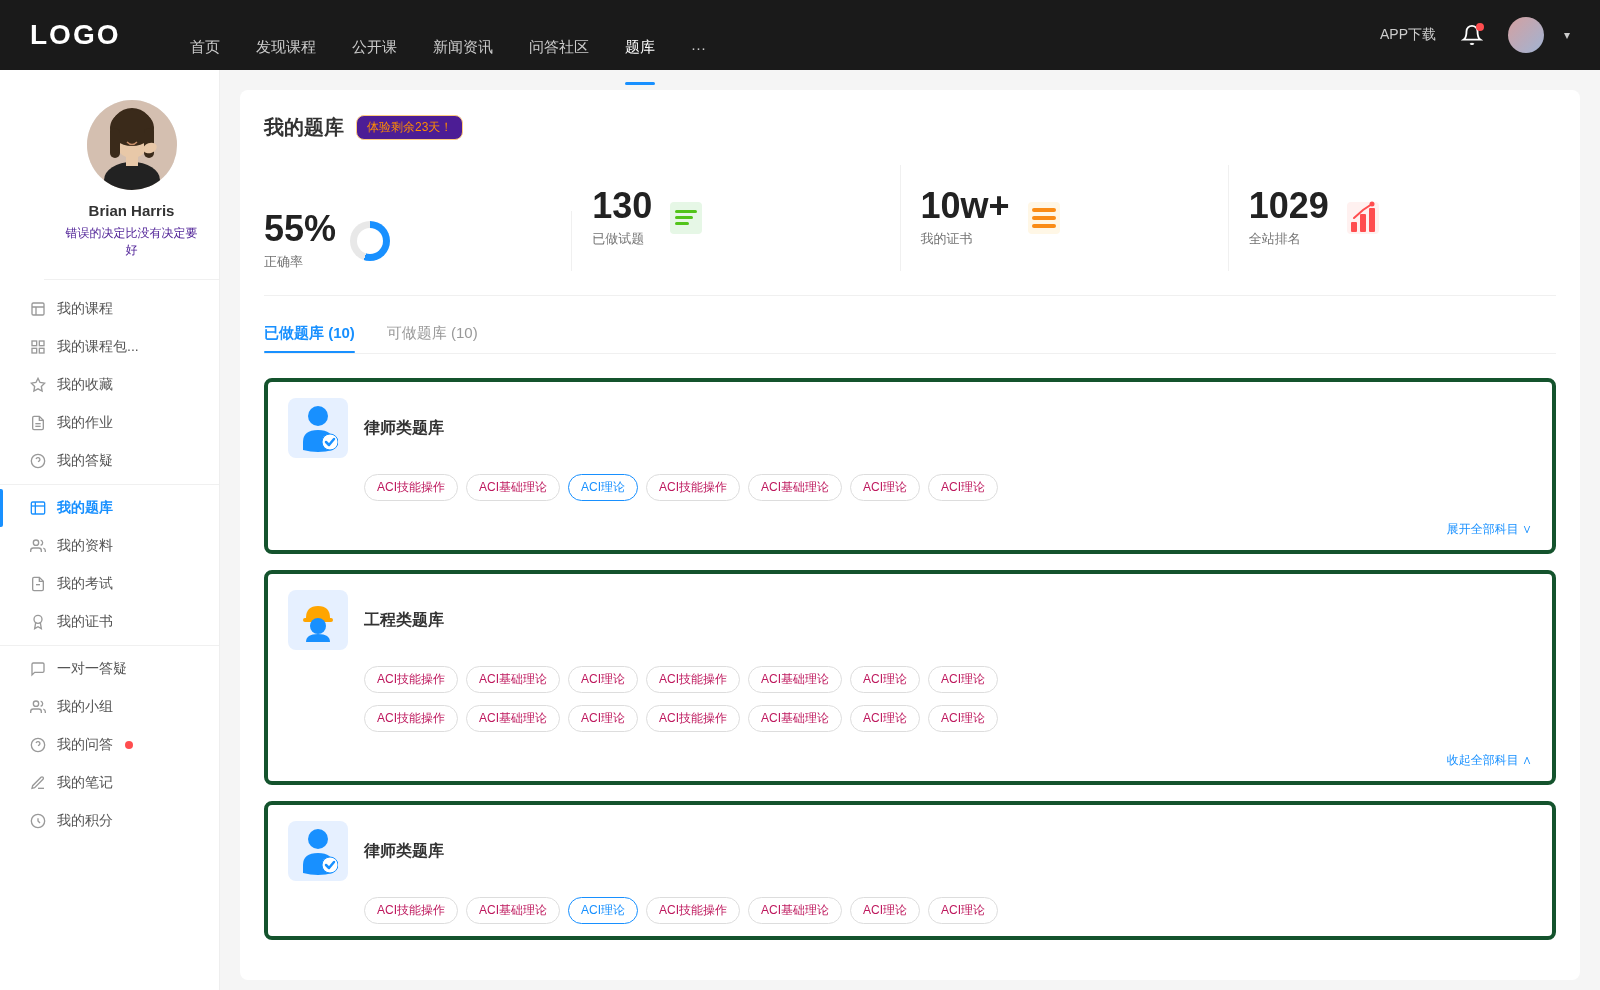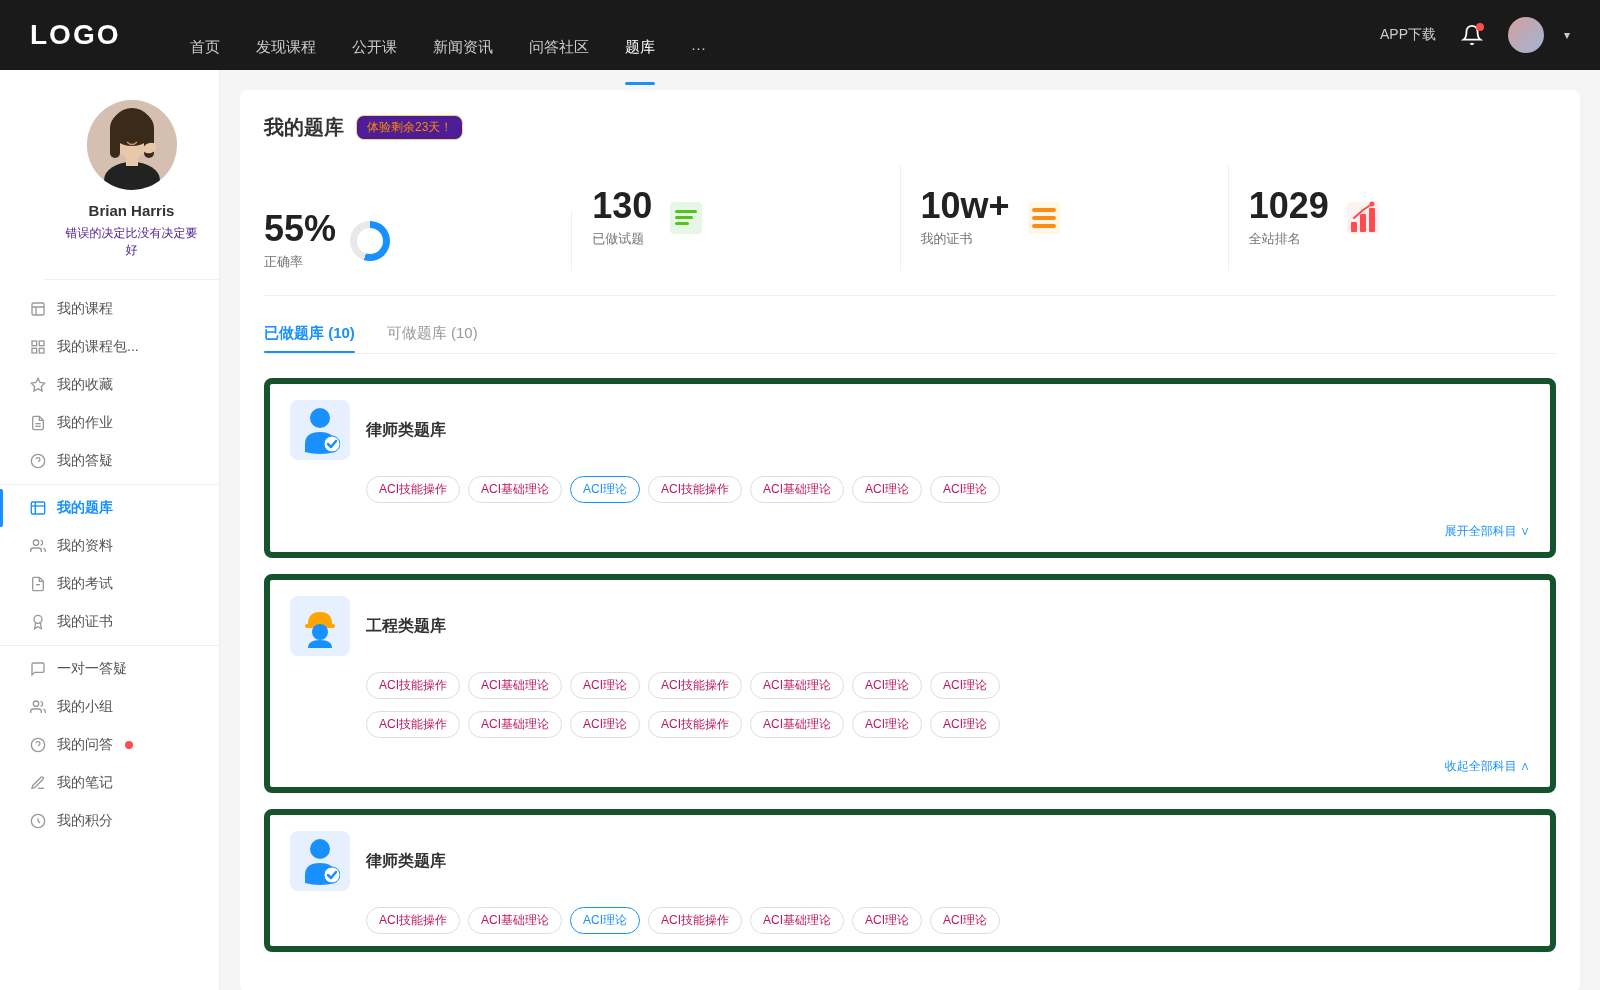--- a/index.html
+++ b/index.html
@@ -269,21 +269,21 @@
       content: '';
       position: absolute;
       bottom: 0; left: 0; right: 0;
       height: 2px;
       background: #1890ff;
       border-radius: 1px;
     }
 
     
     .bank-card {
-      border: 6px solid #14532d;
+      border: 4px solid #14532d;
       border-radius: 8px;
       margin-bottom: 16px;
       overflow: hidden;
     }
     .bank-card-header {
       display: flex;
       align-items: center;
       gap: 16px;
       padding: 16px 20px;
     }

